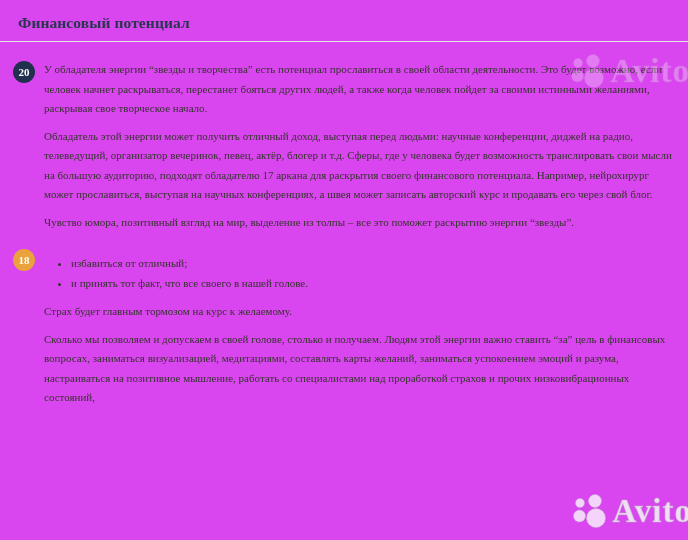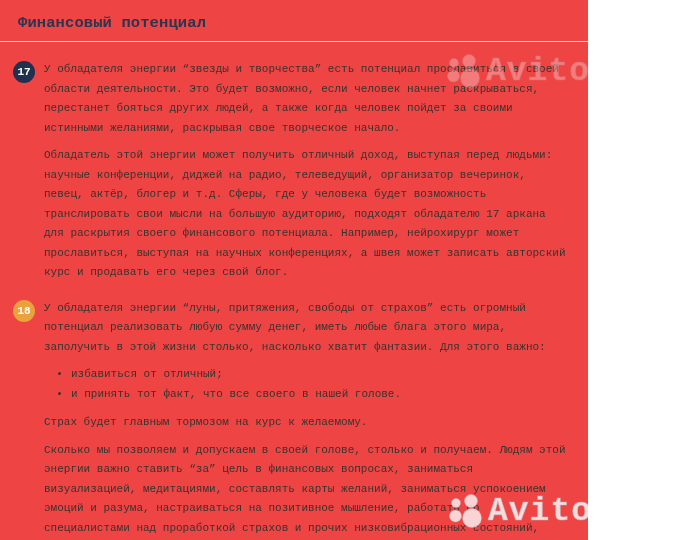--- a/index.html
+++ b/index.html
@@ -1,20 +1,20 @@
 <!DOCTYPE html>
 <html><head>
 <meta charset="utf-8">
 <style>
   html,body { margin:0; padding:0; }
   .page {
     position:relative;
-    width:588px; height:540px;
-    background:#ef4444;
-    font-family:Liberation Mono, monospace;
+    width:688px; height:540px;
+    background:#d946ef;
+    font-family:Liberation Serif, serif;
     color:#37342f;
     overflow:hidden;
     box-sizing:border-box;
   }
   .header { padding:14px 18px 9px 18px; }
   .page-title {
     font-size:15.5px;
     font-weight:bold;
     color:#2a3550;
     letter-spacing:0.1px;
@@ -66,31 +66,31 @@
 <div class="page">
 
   <div class="header">
     <div class="page-title">Финансовый потенциал</div>
   </div>
   <div class="divider"></div>
 
   <div class="content">
 
     <div class="item">
-      <div class="badge badge-17">17</div>
+      <div class="badge badge-17">20</div>
       <div class="item-body">
         <p>У обладателя энергии “звезды и творчества” есть потенциал прославиться в своей области деятельности. Это будет возможно, если человек начнет раскрываться, перестанет бояться других людей, а также когда человек пойдет за своими истинными желаниями, раскрывая свое творческое начало.</p>
         <p>Обладатель этой энергии может получить отличный доход, выступая перед людьми: научные конференции, диджей на радио, телеведущий, организатор вечеринок, певец, актёр, блогер и т.д. Сферы, где у человека будет возможность транслировать свои мысли на большую аудиторию, подходят обладателю 17 аркана для раскрытия своего финансового потенциала. Например, нейрохирург может прославиться, выступая на научных конференциях, а швея может записать авторский курс и продавать его через свой блог.</p>
+        <p>Чувство юмора, позитивный взгляд на мир, выделение из толпы – все это поможет раскрытию энергии “звезды”.</p>
       </div>
     </div>
 
     <div class="item">
       <div class="badge badge-18">18</div>
       <div class="item-body">
-        <p>У обладателя энергии “луны, притяжения, свободы от страхов” есть огромный потенциал реализовать любую сумму денег, иметь любые блага этого мира, заполучить в этой жизни столько, насколько хватит фантазии. Для этого важно:</p>
         <ul>
           <li>избавиться от отличный;</li>
           <li>и принять тот факт, что все своего в нашей голове.</li>
         </ul>
         <p>Страх будет главным тормозом на курс к желаемому.</p>
         <p>Сколько мы позволяем и допускаем в своей голове, столько и получаем. Людям этой энергии важно ставить “за” цель в финансовых вопросах, заниматься визуализацией, медитациями, составлять карты желаний, заниматься успокоением эмоций и разума, настраиваться на позитивное мышление, работать со специалистами над проработкой страхов и прочих низковибрационных состояний,</p>
       </div>
     </div>
 
   </div>

